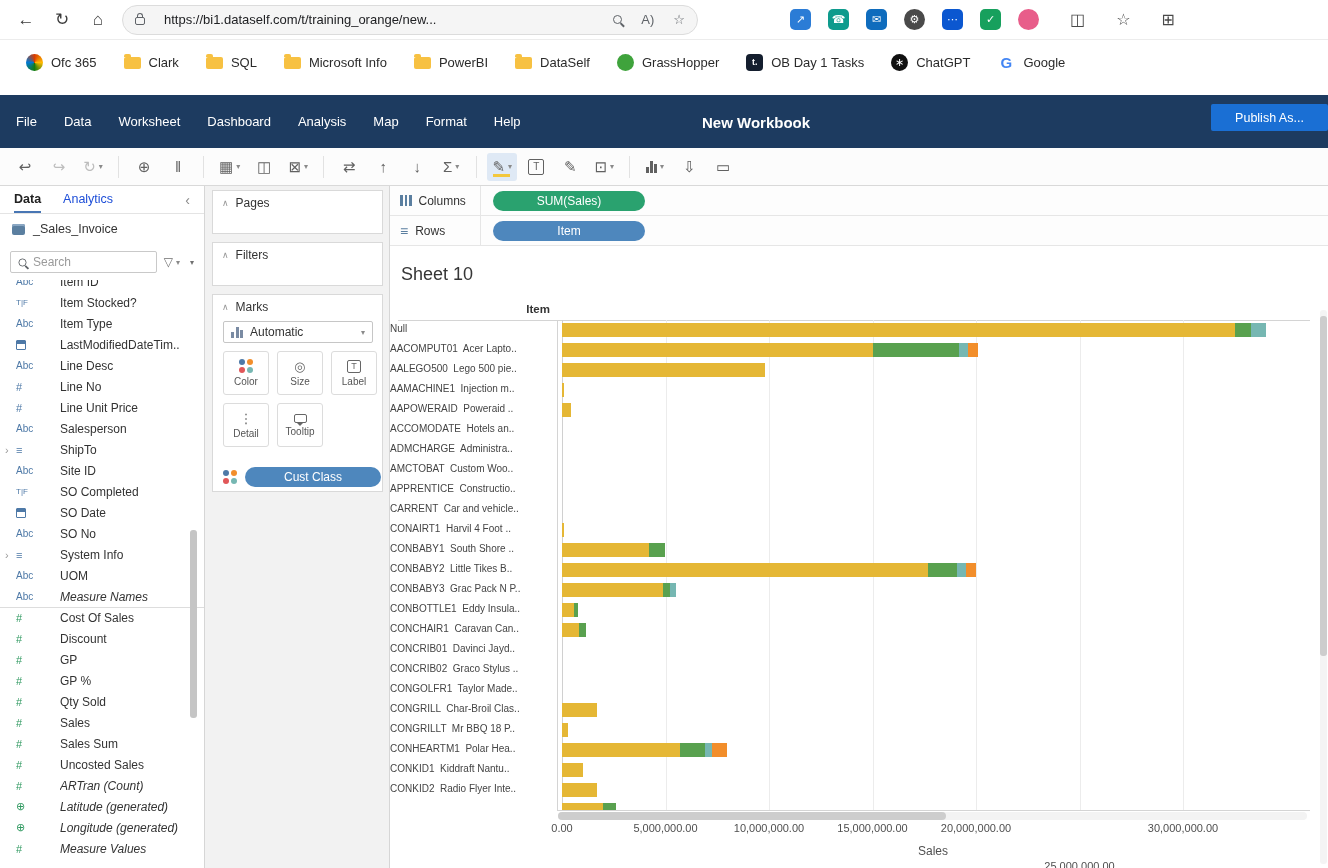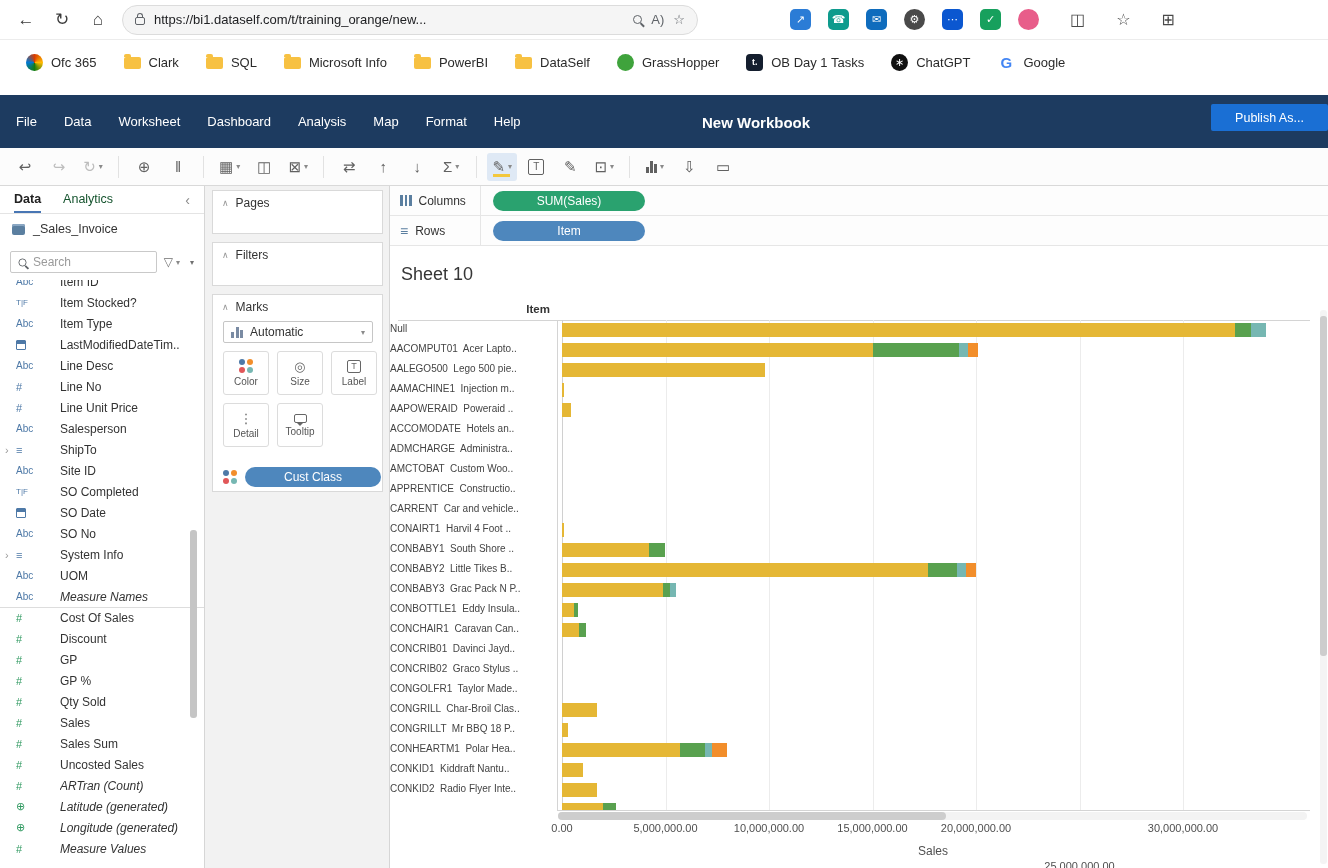--- a/index.html
+++ b/index.html
@@ -3,21 +3,21 @@
 <meta charset="utf-8">
 <style>
   *{box-sizing:border-box;margin:0;padding:0}
   html,body{width:1328px;height:868px;overflow:hidden}
   body{font-family:"Liberation Sans",sans-serif;background:#fff;position:relative;color:#333}
   i{font-style:normal}
 
   
   #nav{position:absolute;left:0;top:0;width:1328px;height:40px;background:#fff;border-bottom:1px solid #ececec;display:flex;align-items:center;padding:0 8px}
   .nav-btn{width:36px;height:32px;display:flex;align-items:center;justify-content:center;font-size:17px;color:#3c3c3c;border-radius:6px;flex:none}
-  #url-pill{width:576px;height:30px;background:#f5f5f5;border:1px solid #dcdcdc;border-radius:15px;display:flex;align-items:center;padding:0 12px;gap:9px;margin:0 6px;flex:none}
+  #url-pill{width:576px;height:30px;background:#f5f5f5;border:1px solid #dcdcdc;border-radius:15px;display:flex;align-items:center;padding:0 12px;gap:19px;margin:0 6px;flex:none}
   .lock{width:10px;height:8px;border:1.5px solid #5f6368;border-radius:2px;position:relative;margin-top:3px;flex:none}
   .lock::before{content:"";position:absolute;top:-5px;left:1px;width:4px;height:4px;border:1.5px solid #5f6368;border-bottom:none;border-radius:3px 3px 0 0}
   .url-text{font-size:13px;color:#202124;flex:1;white-space:nowrap;overflow:hidden}
   .mag{width:9px;height:9px;border:1.5px solid #5f6368;border-radius:50%;position:relative;flex:none}
   .mag::after{content:"";position:absolute;width:5px;height:1.5px;background:#5f6368;transform:rotate(45deg);right:-4px;bottom:-2px}
   .pill-ic{font-size:13px;color:#5f6368;flex:none}
   #ext-row{display:flex;align-items:center;gap:17px;margin-left:86px}
   .ext-tile{width:21px;height:21px;border-radius:5px;display:flex;align-items:center;justify-content:center;color:#fff;font-size:11px;flex:none}
   .ext-tile.round{border-radius:50%}
   .ext-glyph{font-size:16px;color:#4a4a4a;flex:none;margin-left:14px}
@@ -50,21 +50,21 @@
   .tdiv{width:1px;height:22px;background:#e2e2e2;margin:0 8px;flex:none}
   .hlbar{position:absolute;bottom:4px;left:6px;width:17px;height:3px;background:#f3c73c}
   .boxed{border:1.5px solid #616161;font-size:10px;width:16px;height:16px;display:flex;align-items:center;justify-content:center;border-radius:2px}
   .mini-bars{display:inline-flex;align-items:flex-end;gap:1.5px;height:12px}
   .mini-bars i{width:2.5px;background:#616161;display:block}
   .mini-bars i:nth-child(1){height:6px}.mini-bars i:nth-child(2){height:12px}.mini-bars i:nth-child(3){height:9px}
 
   
   #left-panel{position:absolute;left:0;top:186px;width:205px;bottom:0;background:#fff;border-right:1px solid #d6d6d6;overflow:hidden}
   .lp-tabs{height:28px;display:flex;align-items:stretch;border-bottom:1px solid #e4e4e4;padding:0 14px;gap:22px;font-size:12.5px;background:#fff;position:relative;z-index:2}
-  .lp-tab{display:flex;align-items:center;color:#14532d;border-bottom:2px solid transparent}
+  .lp-tab{display:flex;align-items:center;color:#1d4ed8;border-bottom:2px solid transparent}
   .lp-tab.active{color:#222;font-weight:bold;border-bottom-color:#4876b4}
   .lp-collapse{margin-left:auto;display:flex;align-items:center;color:#888;font-size:14px}
   .lp-ds{height:30px;display:flex;align-items:center;gap:8px;padding:0 12px;font-size:12.5px;color:#333;background:#fff;position:relative;z-index:2}
   .ds-ic{width:13px;height:11px;border-radius:2px;background:#5b7fa0;box-shadow:inset 0 2px 0 #8aa7c3;flex:none}
   .lp-search-row{height:36px;display:flex;align-items:center;padding:0 10px;gap:7px;background:#fff;position:relative;z-index:2}
   .search-box{flex:1;height:22px;border:1px solid #c9c9c9;border-radius:2px;display:flex;align-items:center;padding:0 7px;gap:6px;background:#fff}
   .mag-sm{transform:scale(.9)}
   .ph{color:#9a9a9a;font-size:12px}
   .lp-filter{color:#707070;font-size:12px;display:flex;align-items:center}
   .lp-view{color:#707070}

